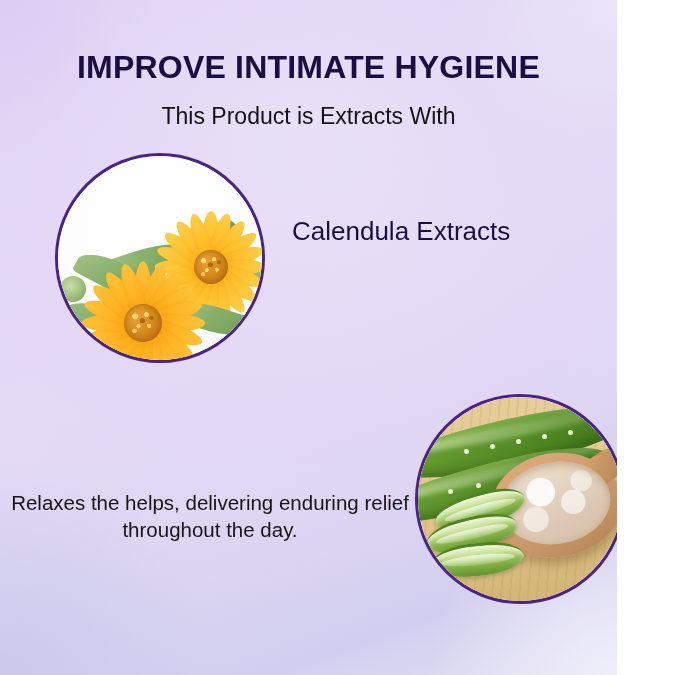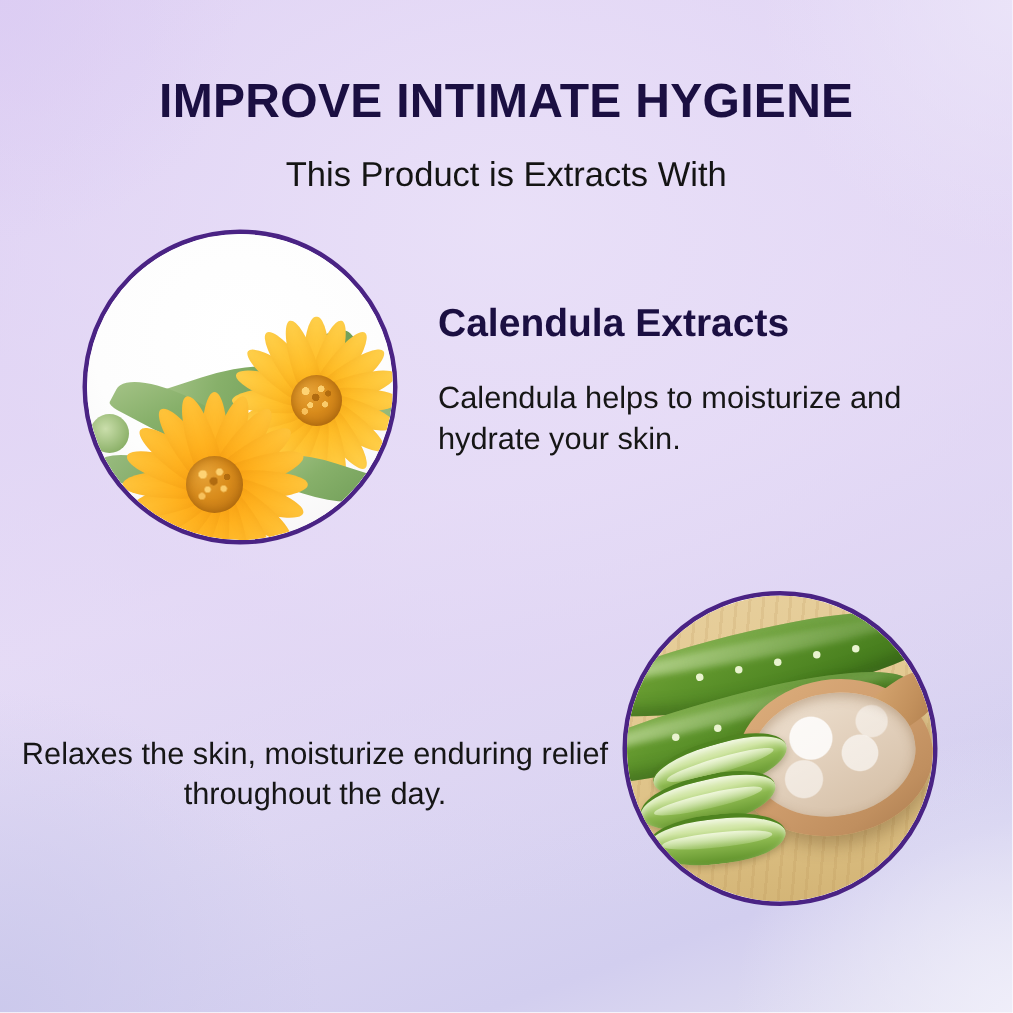--- a/index.html
+++ b/index.html
@@ -8,21 +8,21 @@
   }
   body {
     width: 675px;
     height: 675px;
     overflow: hidden;
     font-family: "Liberation Sans", sans-serif;
   }
 
   #poster {
     position: relative;
-    width: 675px;
+    width: 617px;
     height: 675px;
     overflow: hidden;
     background:
       radial-gradient(ellipse 120% 95% at 50% 22%, rgba(233,224,248,0.95) 0%, rgba(226,214,245,0.55) 45%, rgba(226,214,245,0) 72%),
       linear-gradient(160deg, #dccdf2 0%, #e2d6f5 26%, #e6dcf6 48%, #dcd6f2 68%, #d2ceef 86%, #e4e2f2 100%);
   }
   
   #poster::before {
     content: "";
     position: absolute;
@@ -228,22 +228,23 @@
     width: 64px; height: 30px;
     border-radius: 40% 50% 50% 40%;
     transform: rotate(-26deg);
     background: linear-gradient(150deg, #d9a973 0%, #c2905c 60%, #ad7c4c 100%);
   }
 
   
   .block-title {
     position: absolute;
     font-size: 26px;
-    font-weight: bold;
+    font-weight: normal;
     color: #1b0f42;
+    margin-top: 16px;
   }
   .block-body {
     position: absolute;
     font-size: 20.5px;
     line-height: 1.32;
     color: #161616;
     font-weight: normal;
   }
 
   #calendula-title { left: 292px; top: 200px; text-align: left; }
@@ -322,21 +323,20 @@
             <div class="petal" style="transform: translateY(-100%) rotate(306deg); transform-origin: 50% 100%;"></div>
             <div class="petal" style="transform: translateY(-100%) rotate(324deg); transform-origin: 50% 100%;"></div>
             <div class="petal" style="transform: translateY(-100%) rotate(342deg); transform-origin: 50% 100%;"></div>
           </div>
         <div class="core"></div>
       </div>
     </div>
   </div>
 
   <div id="calendula-title" class="block-title layer">Calendula Extracts</div>
-  <div id="calendula-body" class="block-body layer">Calendula helps to moisturize and hydrate your skin.</div>
 
   <div id="circle-aloe" class="photo-circle layer">
     <div class="photo-inner">
       <div class="aloe-board"></div>
 
       <div class="aloe-leaf big1"></div>
       <div class="aloe-leaf big2"></div>
 
       <div class="thorn" style="left:46px;  top:52px;  transform:rotate(-11deg);"></div>
       <div class="thorn" style="left:72px;  top:47px;"></div>
@@ -350,15 +350,15 @@
         <div class="handle"></div>
         <div class="bowl"></div>
       </div>
 
       <div class="aloe-slice s1"></div>
       <div class="aloe-slice s2"></div>
       <div class="aloe-slice s3"></div>
     </div>
   </div>
 
-  <div id="aloe-body" class="block-body layer">Relaxes the skin, moisturize enduring relief throughout the day.</div>
+  <div id="aloe-body" class="block-body layer">Relaxes the helps, delivering enduring relief throughout the day.</div>
 
 </div>
 
 </body></html>

